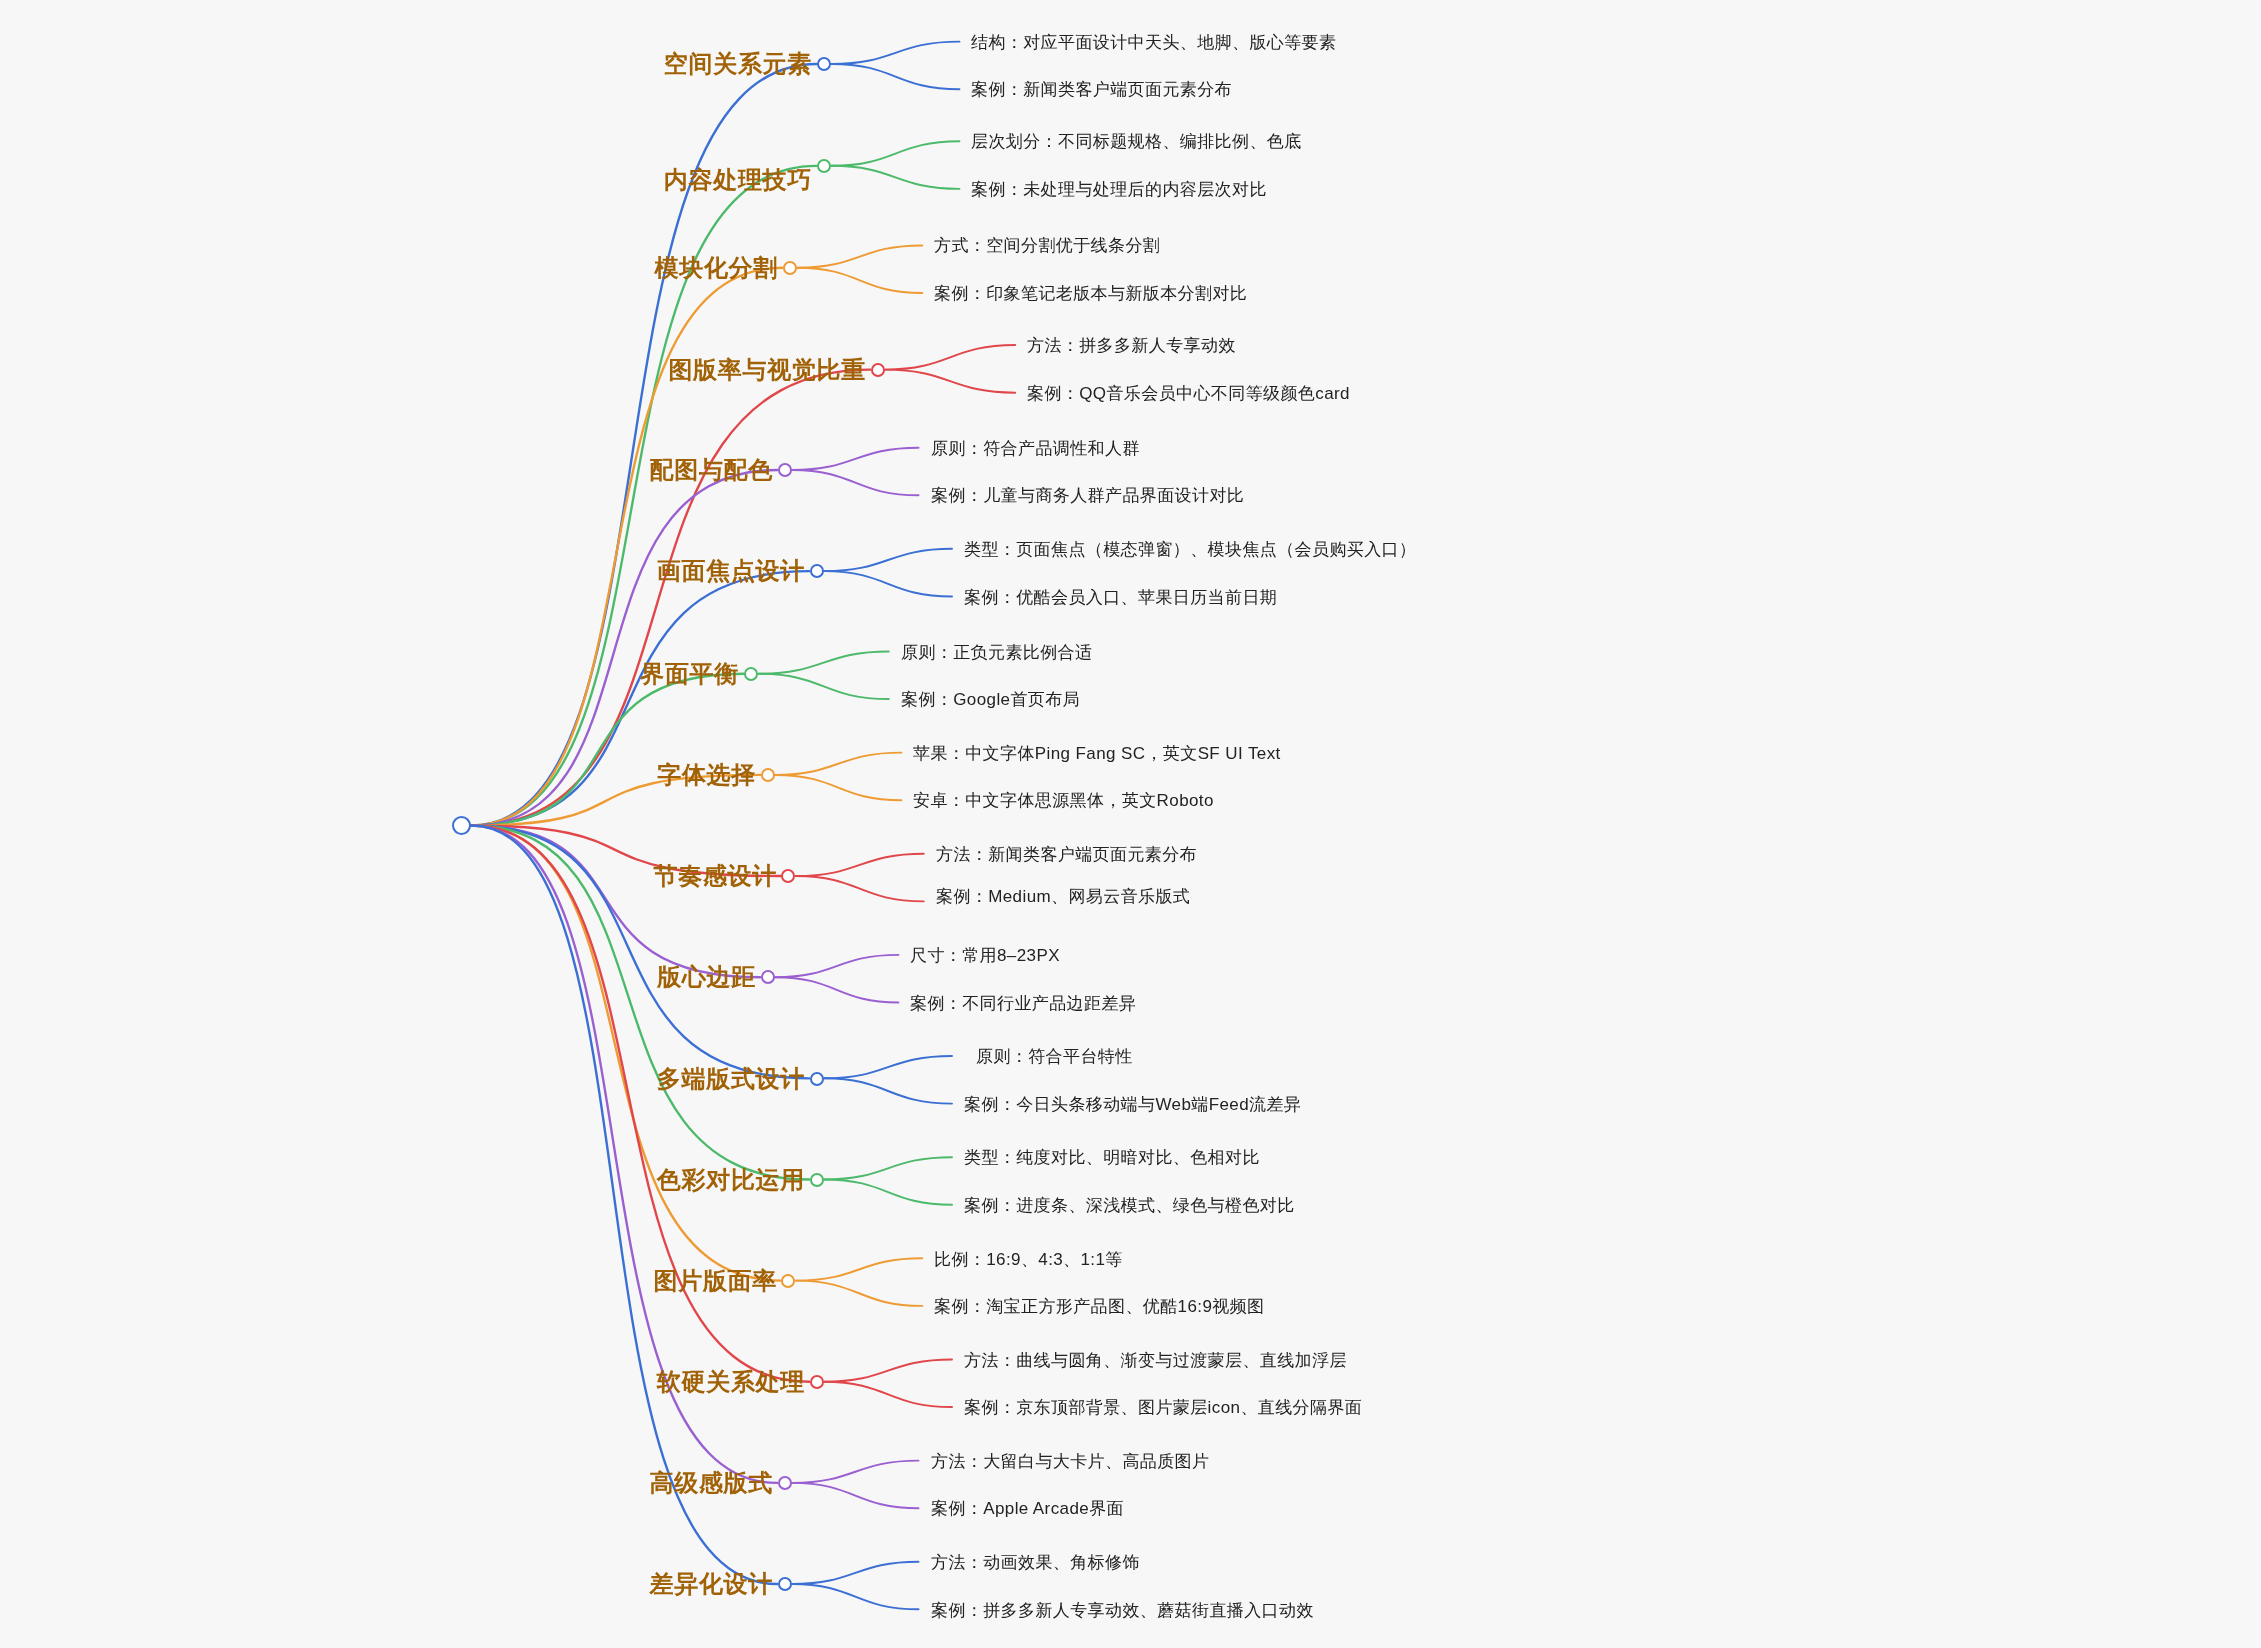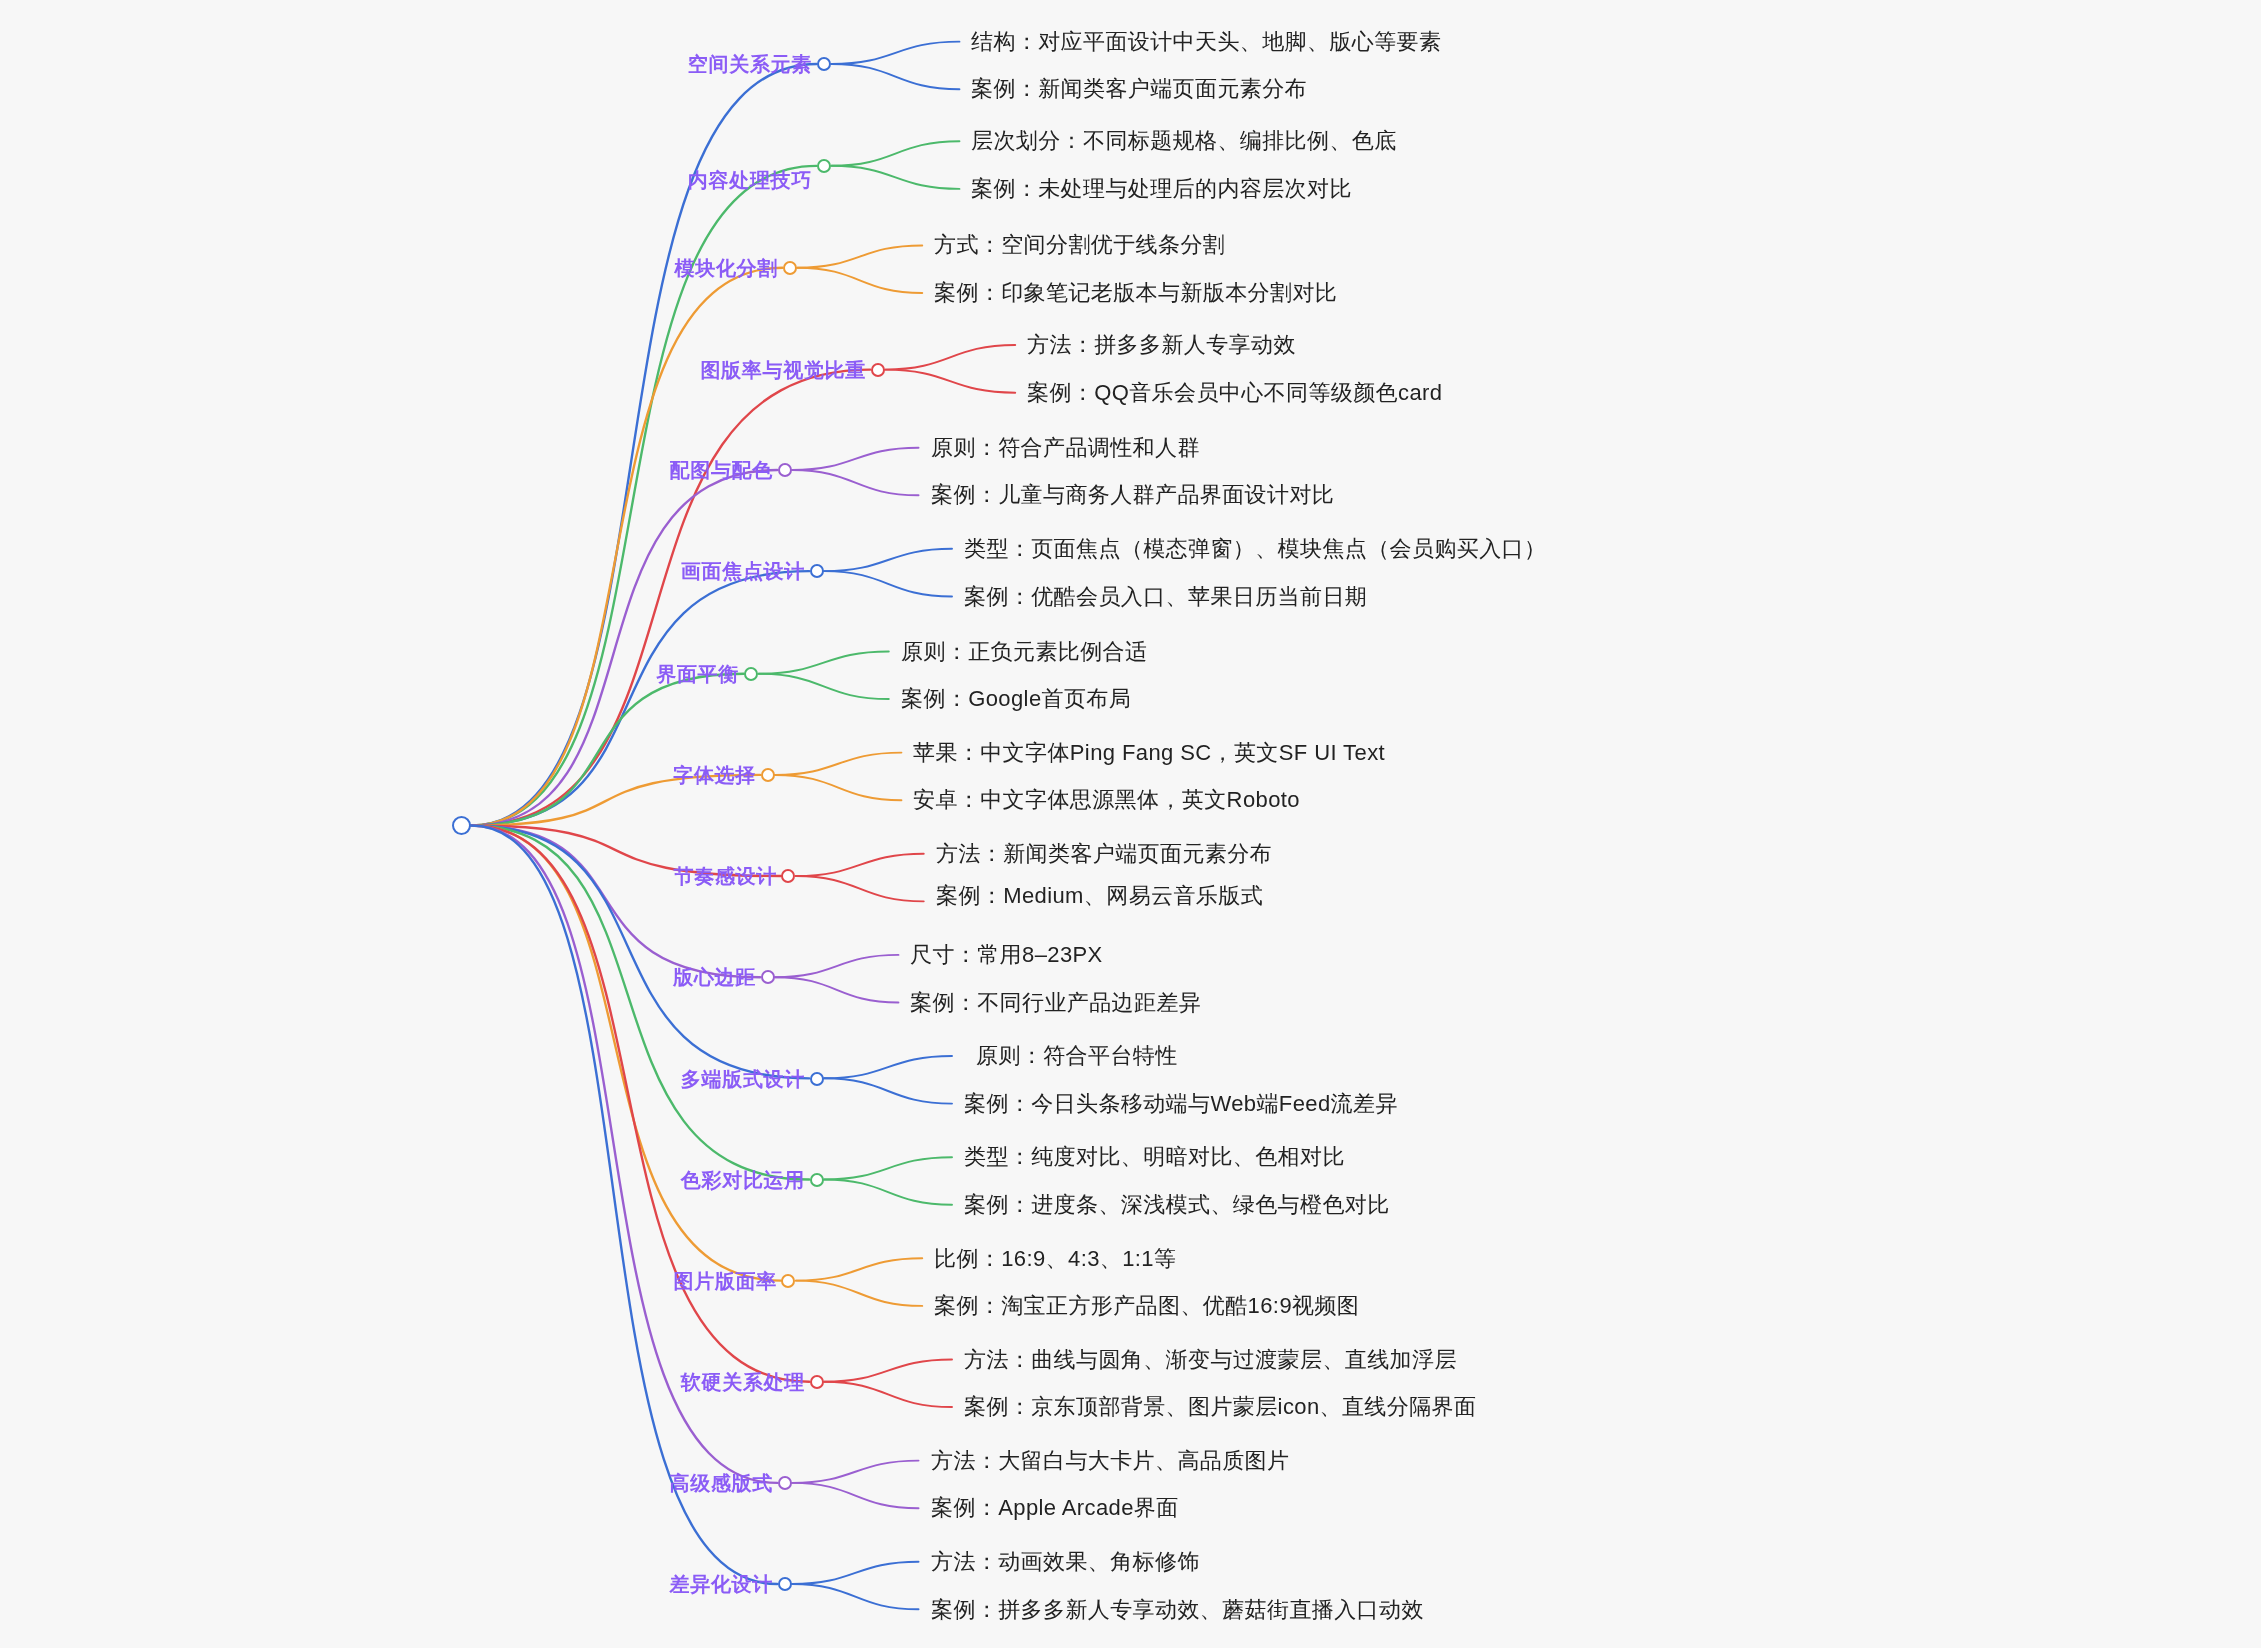--- a/index.html
+++ b/index.html
@@ -30,40 +30,40 @@
     position: absolute;
     width: 19.3px;
     height: 19.3px;
     border-radius: 50%;
     border: 2.2px solid #3b6fd4;
     background: #ffffff;
     box-sizing: border-box;
   }
   .branch-label {
     position: absolute;
-    font-size: 20px;
+    font-size: 24px;
     font-weight: bold;
-    color: #8b5cf6;
+    color: #a16207;
     white-space: nowrap;
     transform: translate(-100%, -50%);
     letter-spacing: 0.7px;
   }
   .branch-dot {
     position: absolute;
     width: 14px;
     height: 14px;
     border-radius: 50%;
     background: #ffffff;
     box-sizing: border-box;
     border: 2.2px solid #3b6fd4;
     transform: translate(-50%, -50%);
   }
   .leaf-label {
     position: absolute;
-    font-size: 22px;
+    font-size: 17px;
     color: #222222;
     white-space: nowrap;
     transform: translate(0, -50%);
     letter-spacing: 0.4px;
   }
 </style>
 </head>
 <body>
 
 <div id="canvas">

